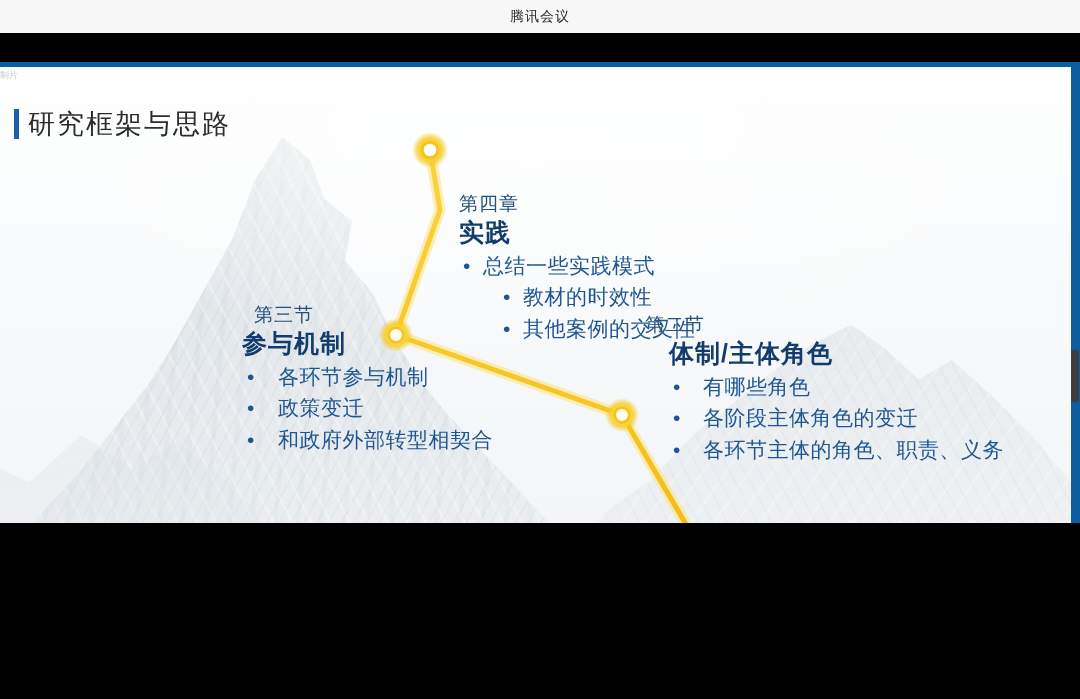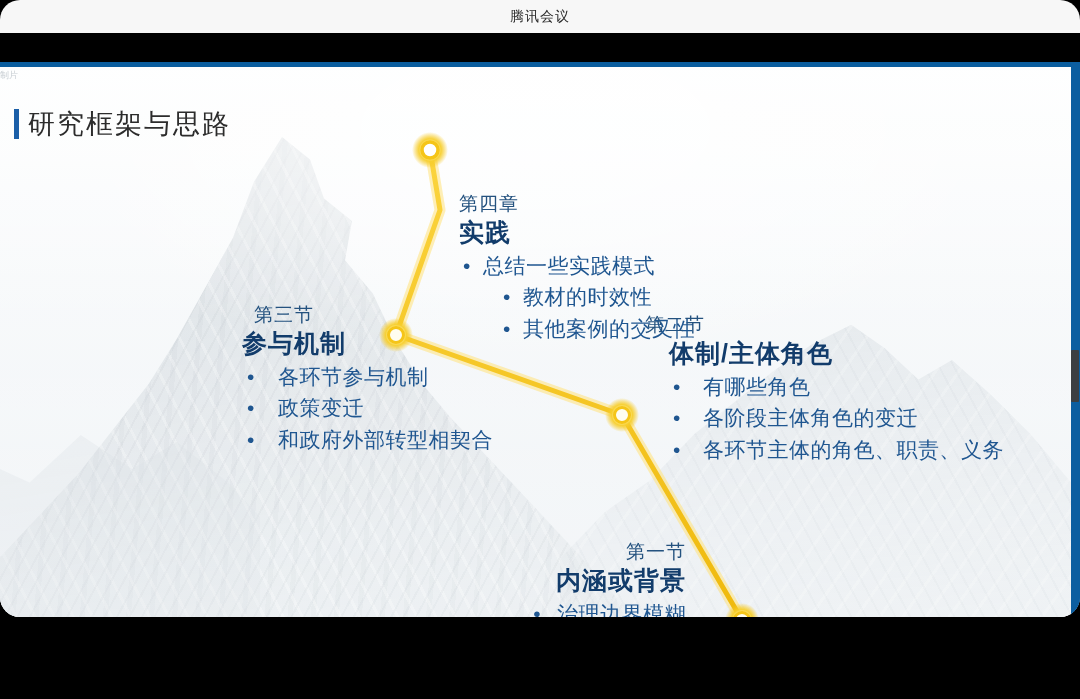--- a/index.html
+++ b/index.html
@@ -11,24 +11,23 @@
     width: 1080px;
     height: 699px;
     overflow: hidden;
     font-family: "Liberation Sans", "DejaVu Sans", sans-serif;
   }
 
   
   #app-window {
     position: relative;
     width: 1080px;
-    height: 617px;
+    height: 523px;
     background: #000000;
     overflow: hidden;
-    border-radius: 20px;
   }
 
   #titlebar {
     position: absolute;
     left: 0; top: 0;
     width: 1080px;
     height: 33px;
     background: #f7f7f7;
     border-bottom: 1px solid #e2e2e2;
     display: flex;

